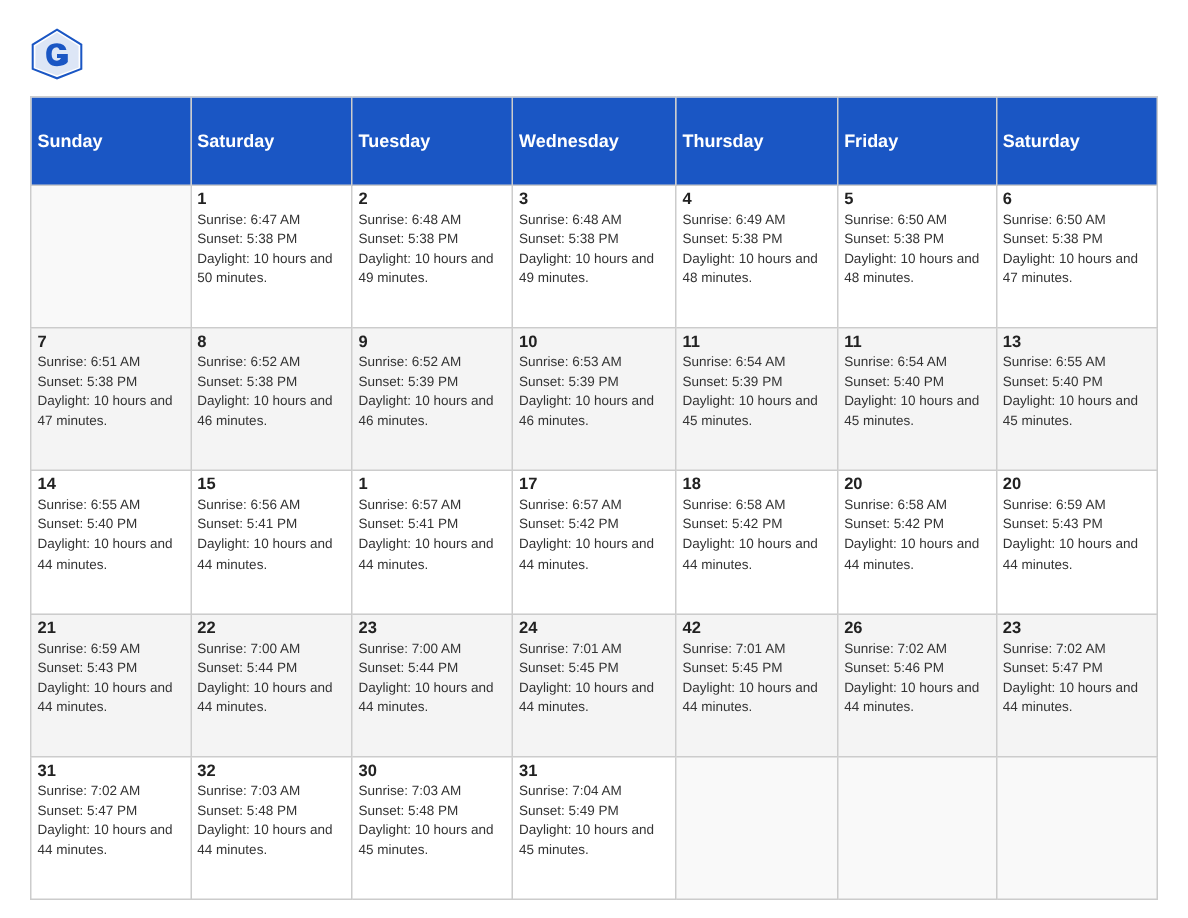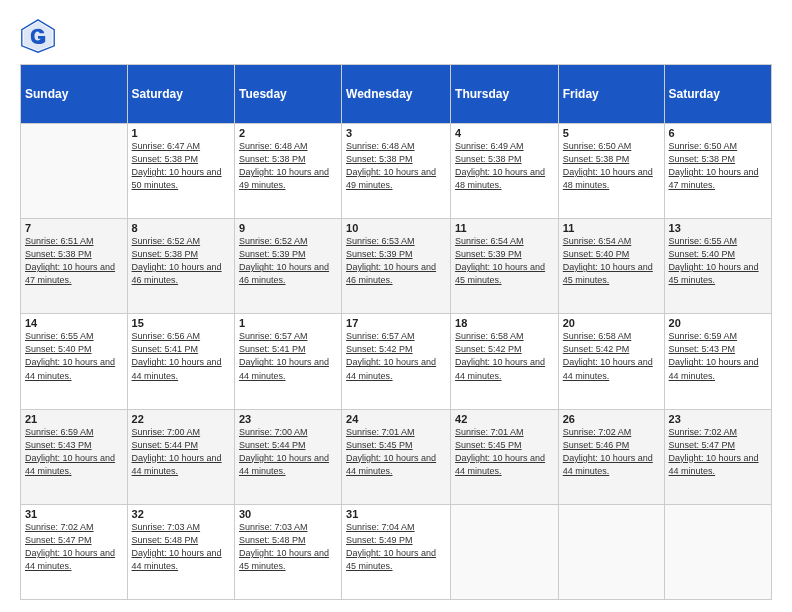--- a/index.html
+++ b/index.html
@@ -83,21 +83,20 @@
     }
     .day-num {
       font-size: 11px;
       font-weight: bold;
       margin-bottom: 1px;
     }
     .day-detail {
       font-size: 9px;
       line-height: 1.45;
       color: #333;
-      text-decoration: underline;
     }
     .row-shade td {
       background: #f4f4f4;
     }
   </style>
 </head>
 <body>
 
 <div class="page">
   <div class="header">

